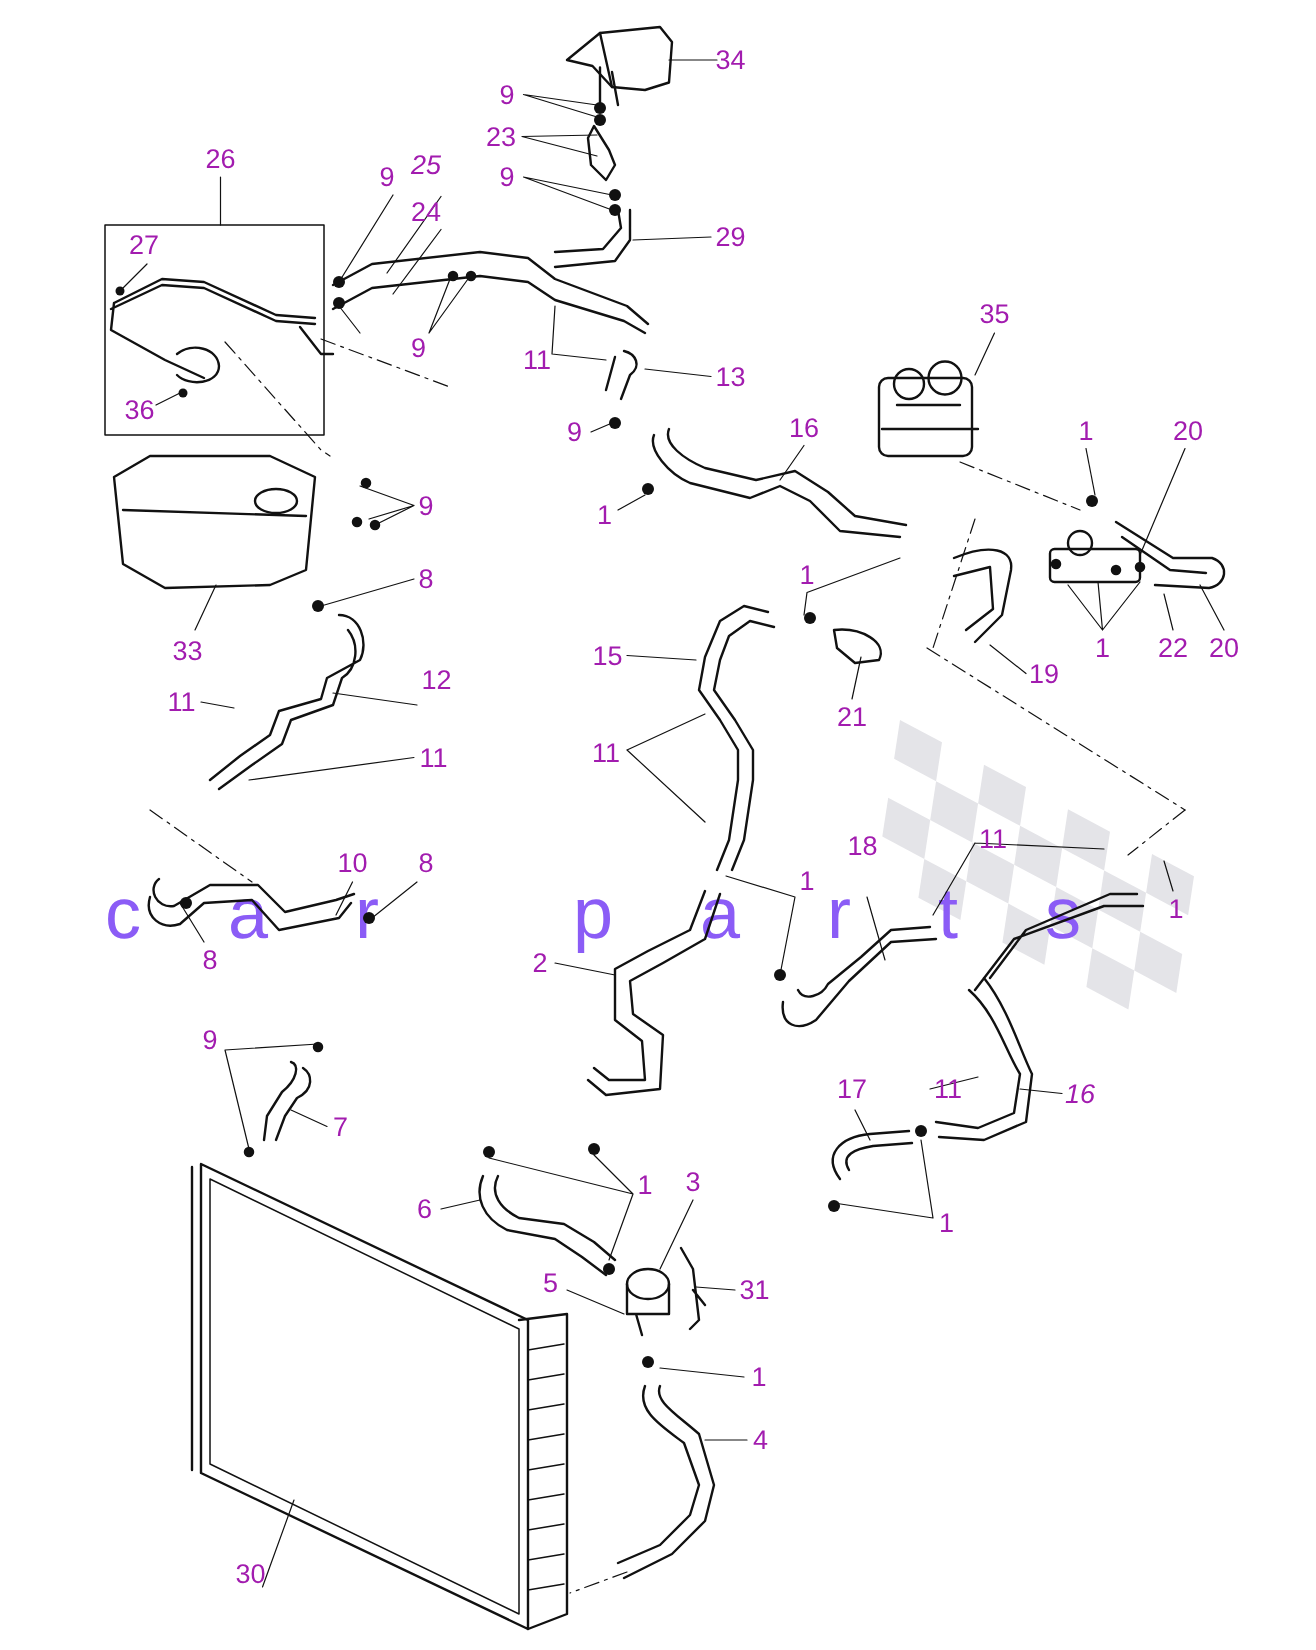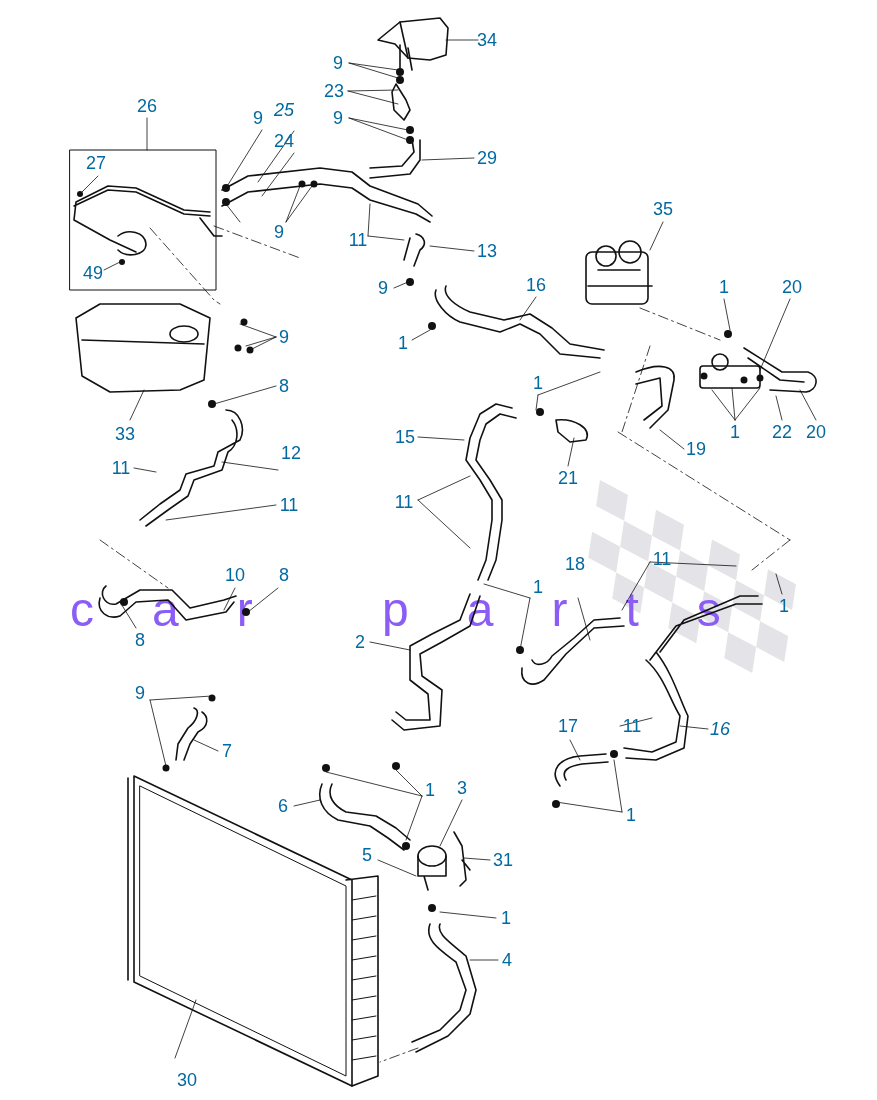--- a/index.html
+++ b/index.html
@@ -10,21 +10,21 @@
   svg.layer { position: absolute; left: 0; top: 0; }
   .wm-big {
     position: absolute; left: 62px; top: 455px; font-size: 118px; font-weight: bold;
     color: #f6d3d3; letter-spacing: -2px; line-height: 1; white-space: nowrap;
   }
   .wm-small {
     position: absolute; left: 70px; top: 586px; font-size: 48px; color: #8b5cf6;
     letter-spacing: 58px; line-height: 1; white-space: nowrap;
   }
   .callout {
-    position: absolute; font-size: 18px; color: #0369a1; line-height: 1;
+    position: absolute; font-size: 18px; color: #a21caf; line-height: 1;
     transform: translate(-50%, -50%); white-space: nowrap; background: transparent; text-align: right;
   }
 </style>
 </head>
 <body>
 
 <div id="canvas">
 
   <svg class="layer" width="877" height="1100">
     <g fill="#e4e4e8" transform="translate(600,480) skewY(28) skewX(-8)">
@@ -243,21 +243,21 @@
       <div class="callout" style="left: 338px; top: 118px;">9</div>
       <div class="callout" style="left: 147px; top: 106px;">26</div>
       <div class="callout" style="left: 258px; top: 118px;">9</div>
       <div class="callout" style="left: 284px; top: 110px; font-style: italic;">25</div>
       <div class="callout" style="left: 284px; top: 141px;">24</div>
       <div class="callout" style="left: 487px; top: 158px;">29</div>
       <div class="callout" style="left: 96px; top: 163px;">27</div>
       <div class="callout" style="left: 279px; top: 232px;">9</div>
       <div class="callout" style="left: 358px; top: 240px;">11</div>
       <div class="callout" style="left: 487px; top: 251px;">13</div>
-      <div class="callout" style="left: 93px; top: 273px;">49</div>
+      <div class="callout" style="left: 93px; top: 273px;">36</div>
       <div class="callout" style="left: 663px; top: 209px;">35</div>
       <div class="callout" style="left: 383px; top: 288px;">9</div>
       <div class="callout" style="left: 536px; top: 285px;">16</div>
       <div class="callout" style="left: 724px; top: 287px;">1</div>
       <div class="callout" style="left: 792px; top: 287px;">20</div>
       <div class="callout" style="left: 284px; top: 337px;">9</div>
       <div class="callout" style="left: 403px; top: 343px;">1</div>
       <div class="callout" style="left: 284px; top: 386px;">8</div>
       <div class="callout" style="left: 538px; top: 383px;">1</div>
       <div class="callout" style="left: 125px; top: 434px;">33</div>
@@ -285,15 +285,15 @@
       <div class="callout" style="left: 720px; top: 729px; font-style: italic;">16</div>
       <div class="callout" style="left: 227px; top: 751px;">7</div>
       <div class="callout" style="left: 462px; top: 788px;">3</div>
       <div class="callout" style="left: 430px; top: 790px;">1</div>
       <div class="callout" style="left: 283px; top: 806px;">6</div>
       <div class="callout" style="left: 631px; top: 815px;">1</div>
       <div class="callout" style="left: 367px; top: 855px;">5</div>
       <div class="callout" style="left: 503px; top: 860px;">31</div>
       <div class="callout" style="left: 506px; top: 918px;">1</div>
       <div class="callout" style="left: 507px; top: 960px;">4</div>
-      <div class="callout" style="left: 167px; top: 1080px; margin-left: 20px;">30</div>
+      <div class="callout" style="left: 167px; top: 1049px;">30</div>
     </div>
 </div>
 
 </body></html>

